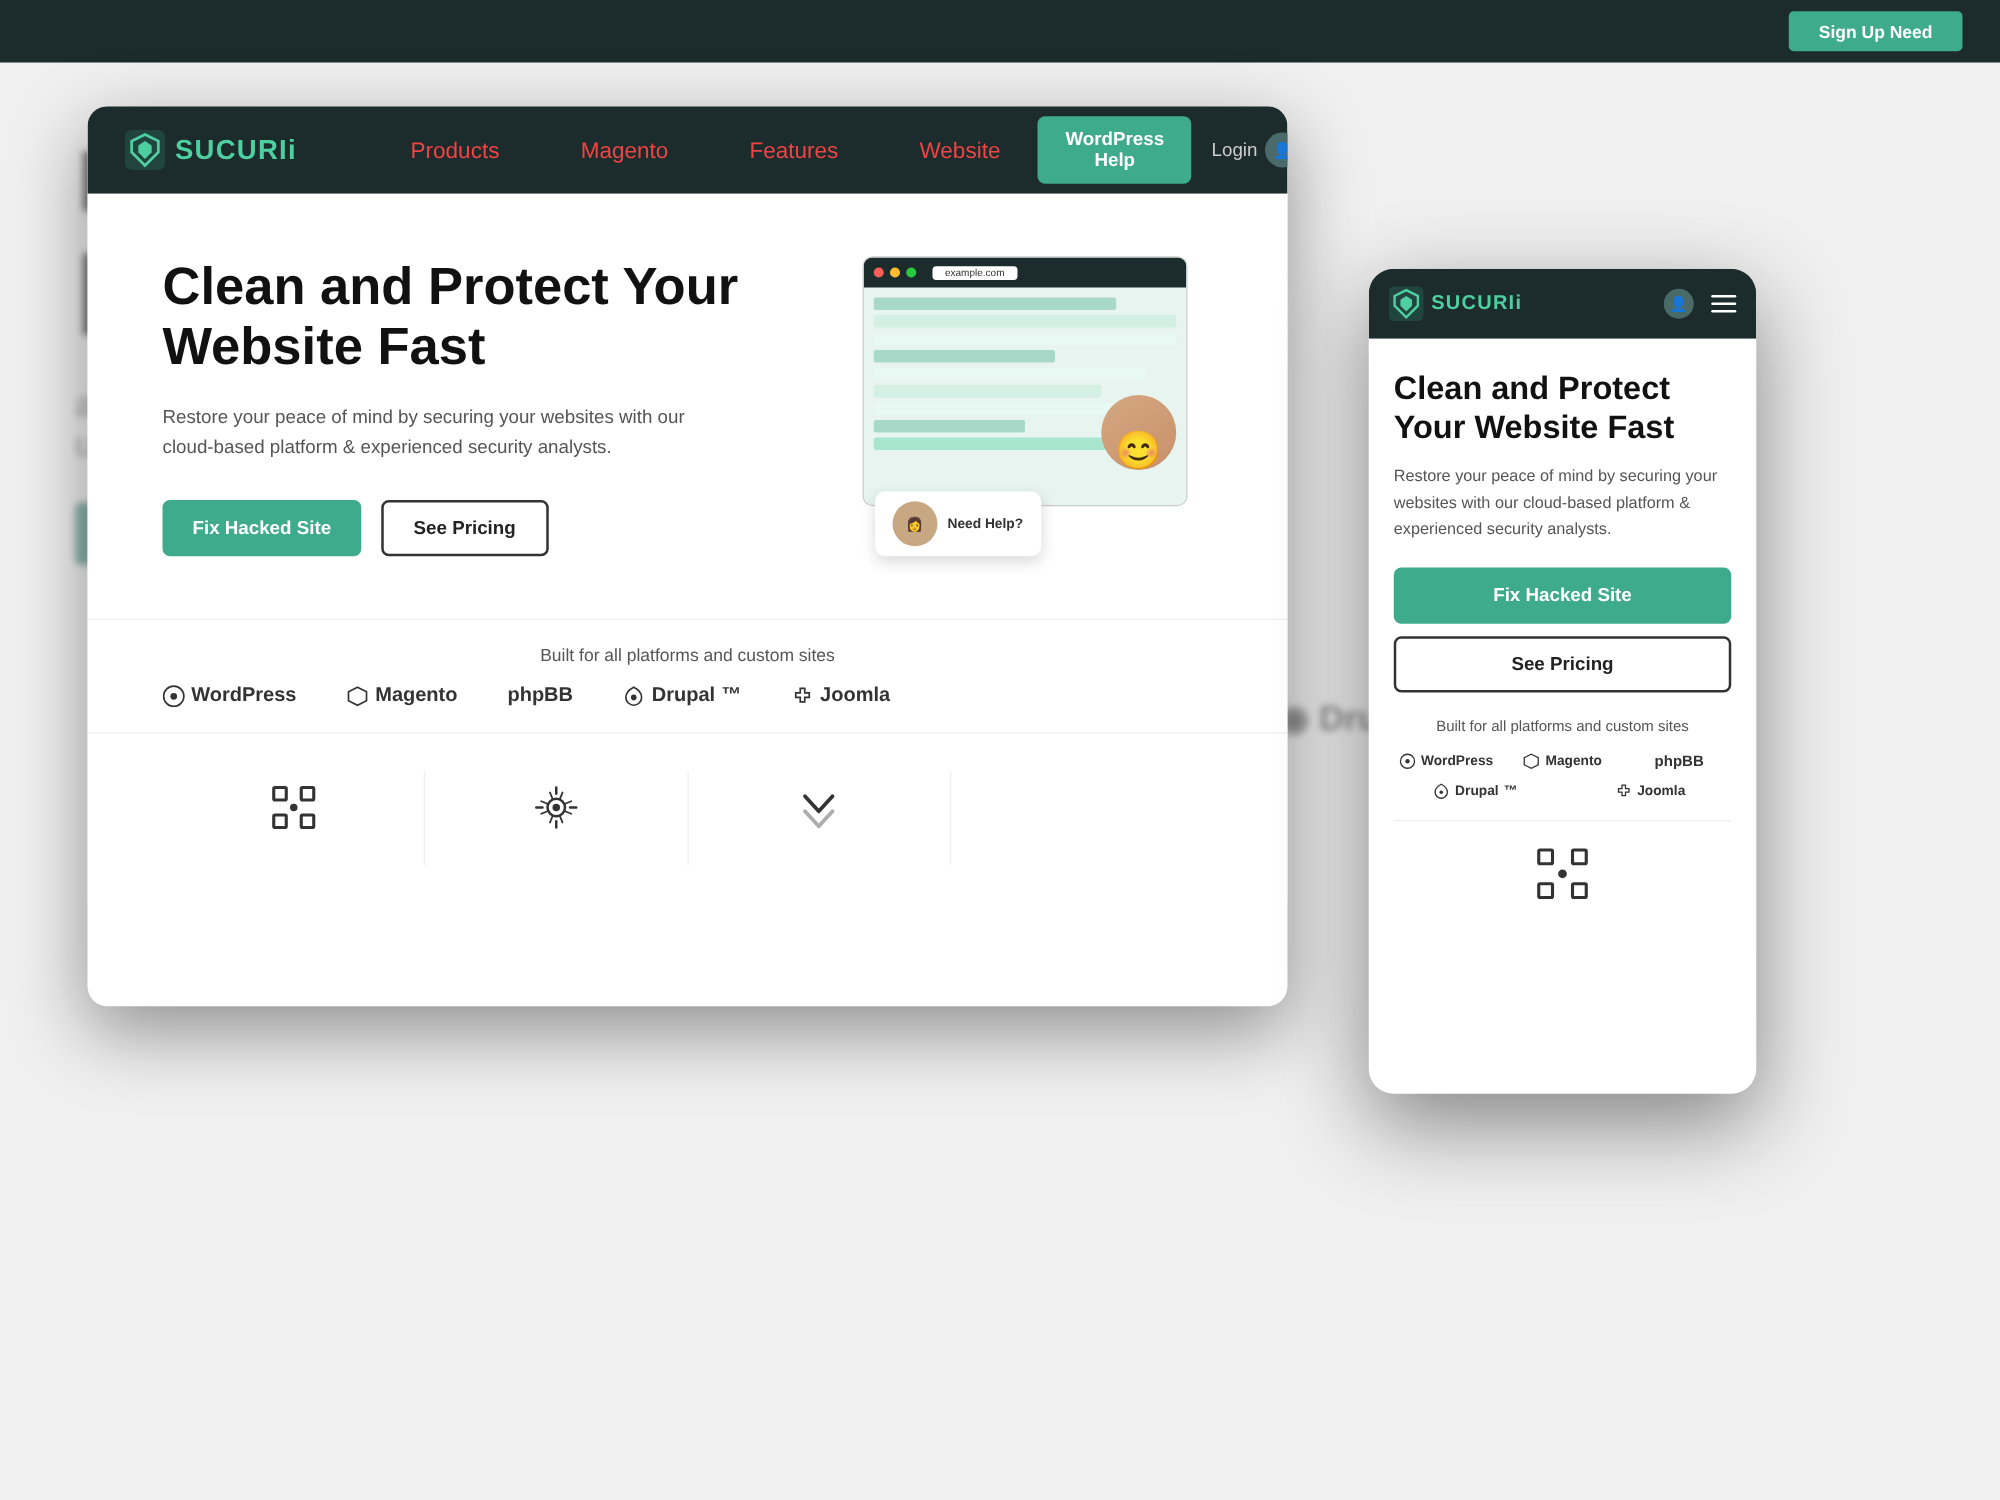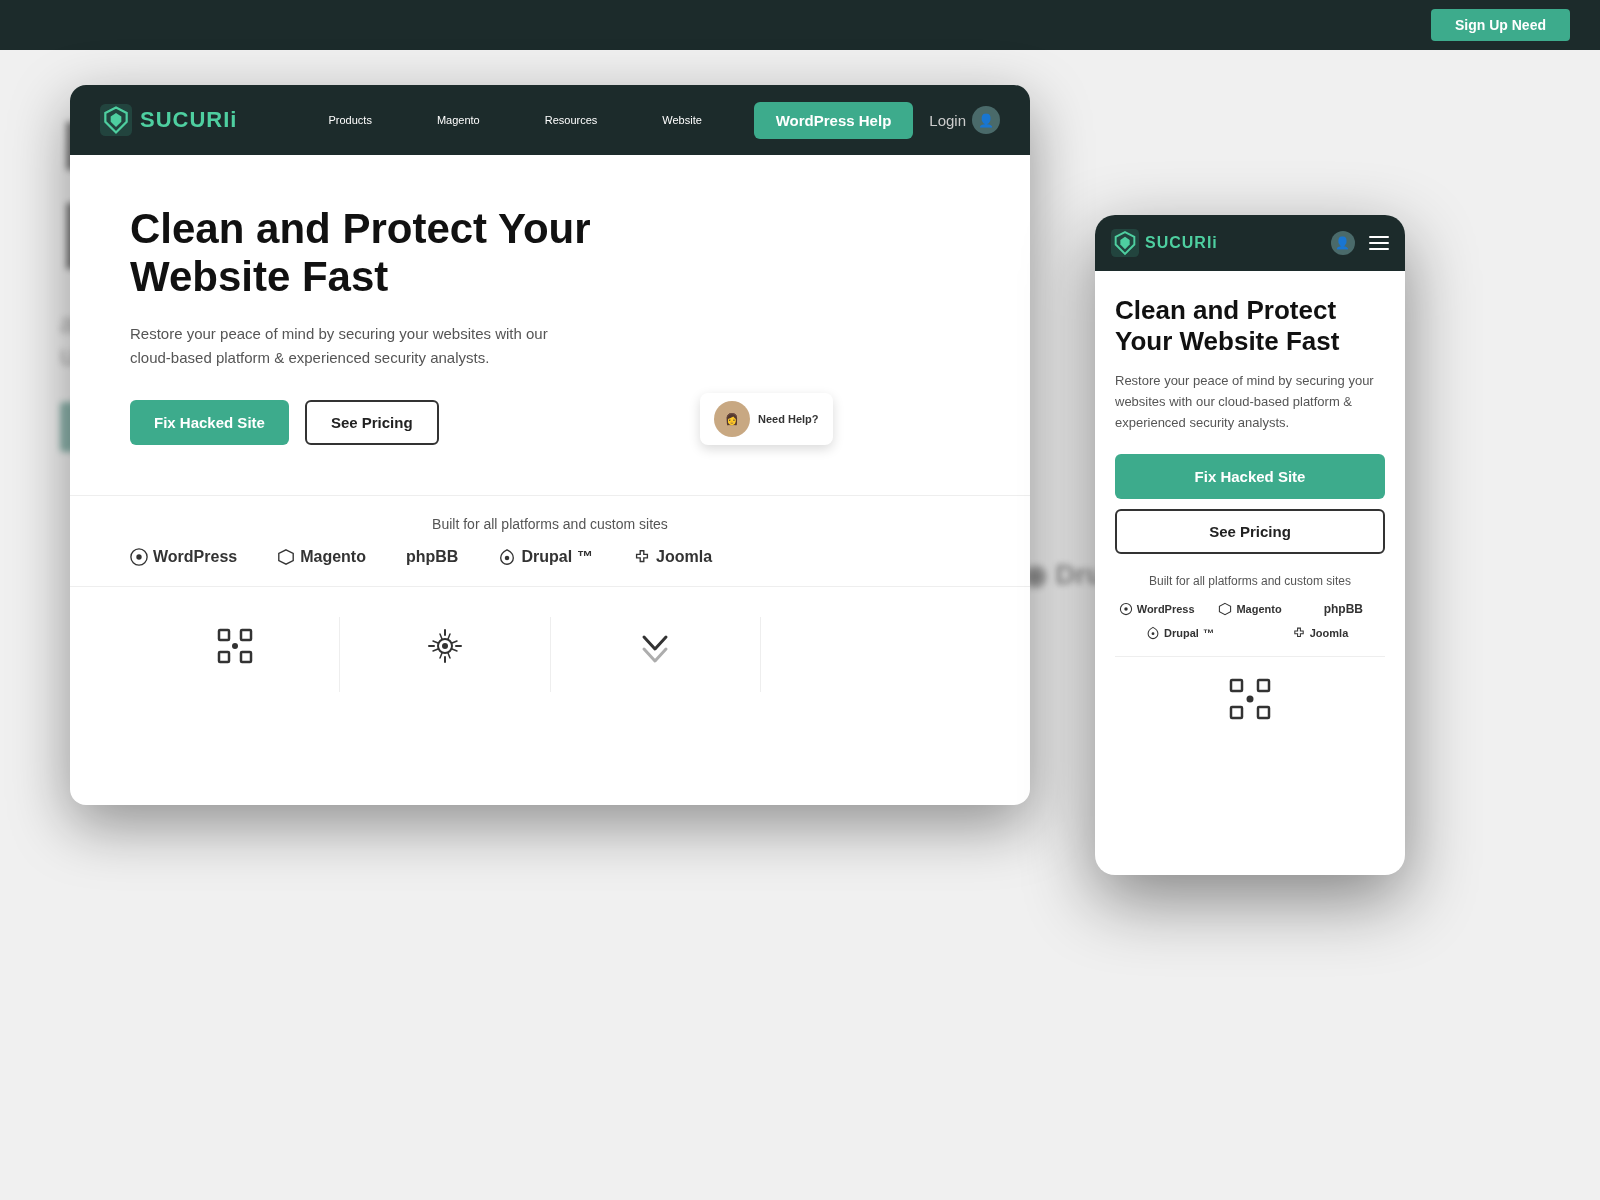--- a/index.html
+++ b/index.html
@@ -137,22 +137,22 @@
       color: #4ecfa0;
     }
 
     .nav-links {
       display: flex;
       gap: 24px;
       flex: 1;
     }
 
     .nav-link {
-      color: #ffffff;
-      font-size: 11px;
+      color: #ef4444;
+      font-size: 18px;
       font-weight: 500;
       text-decoration: none;
       padding-left: 41px;
     }
 
     .nav-right {
       display: flex;
       align-items: center;
       gap: 16px;
     }
@@ -571,21 +571,21 @@
         <polygon points="18,4 30,10 30,20 18,32 6,20 6,10" fill="none" stroke="#4ecfa0" stroke-width="2.5"></polygon>
         <polygon points="18,10 24,14 24,20 18,26 12,20 12,14" fill="#4ecfa0"></polygon>
       </svg>
       <span class="logo-text">
         <span>SUCURI</span><span style="color:#4ecfa0">i</span>
       </span>
     </div>
     <div class="nav-links">
       <a class="nav-link" href="#">Products</a>
       <a class="nav-link" href="#">Magento</a>
-      <a class="nav-link" href="#">Resources</a>
+      <a class="nav-link" href="#">Features</a>
       <a class="nav-link" href="#">Website</a>
     </div>
     <div class="nav-right">
       <button class="immediate-help-btn">WordPress Help</button>
       <button class="login-btn">
         <span>Login</span>
         <div class="user-icon-circle">👤</div>
       </button>
     </div>
   </nav>
@@ -593,20 +593,44 @@
   <div class="hero-section">
     <div class="hero-left">
       <h1 class="hero-title">Clean and Protect Your Website Fast</h1>
       <p class="hero-subtitle">Restore your peace of mind by securing your websites with our cloud-based platform &amp; experienced security analysts.</p>
       <div class="hero-buttons">
         <button class="fix-btn">Fix Hacked Site</button>
         <button class="see-pricing-btn">See Pricing</button>
       </div>
     </div>
     <div class="hero-right">
+      <div class="hero-screenshot">
+        <div class="screenshot-topbar">
+          <div class="dot dot-red"></div>
+          <div class="dot dot-yellow"></div>
+          <div class="dot dot-green"></div>
+          <div style="background:white;border-radius:3px;padding:1px 10px;font-size:8px;color:#333;margin-left:8px;">example.com</div>
+        </div>
+        <div class="screenshot-body">
+          <div class="scr-row darker" style="width:80%;"></div>
+          <div class="scr-row" style="width:100%;"></div>
+          <div class="scr-row lighter" style="width:100%;"></div>
+          <div class="scr-row darker" style="width:60%;"></div>
+          <div class="scr-row lighter" style="width:90%;"></div>
+          <div class="scr-row" style="width:75%;"></div>
+          <div class="scr-row lighter" style="width:85%;"></div>
+          <div class="scr-row darker" style="width:50%;"></div>
+          <div class="scr-row" style="width:95%;background:#a8e6d0;"></div>
+          <div style="position:relative;margin-top:6px;">
+            <div style="position:absolute;right:0;bottom:-10px;width:60px;height:60px;border-radius:50%;background:linear-gradient(145deg,#d4a882,#c8906a);overflow:hidden;display:flex;align-items:flex-end;justify-content:center;">
+              <div style="font-size:30px;line-height:1;">😊</div>
+            </div>
+          </div>
+        </div>
+      </div>
       <div class="need-help-badge">
         <div class="avatar-circle">👩</div>
         <span>Need Help?</span>
       </div>
     </div>
   </div>
 
   <div class="platforms-section">
     <p class="platforms-label">Built for all platforms and custom sites</p>
     <div class="platforms-logos">

